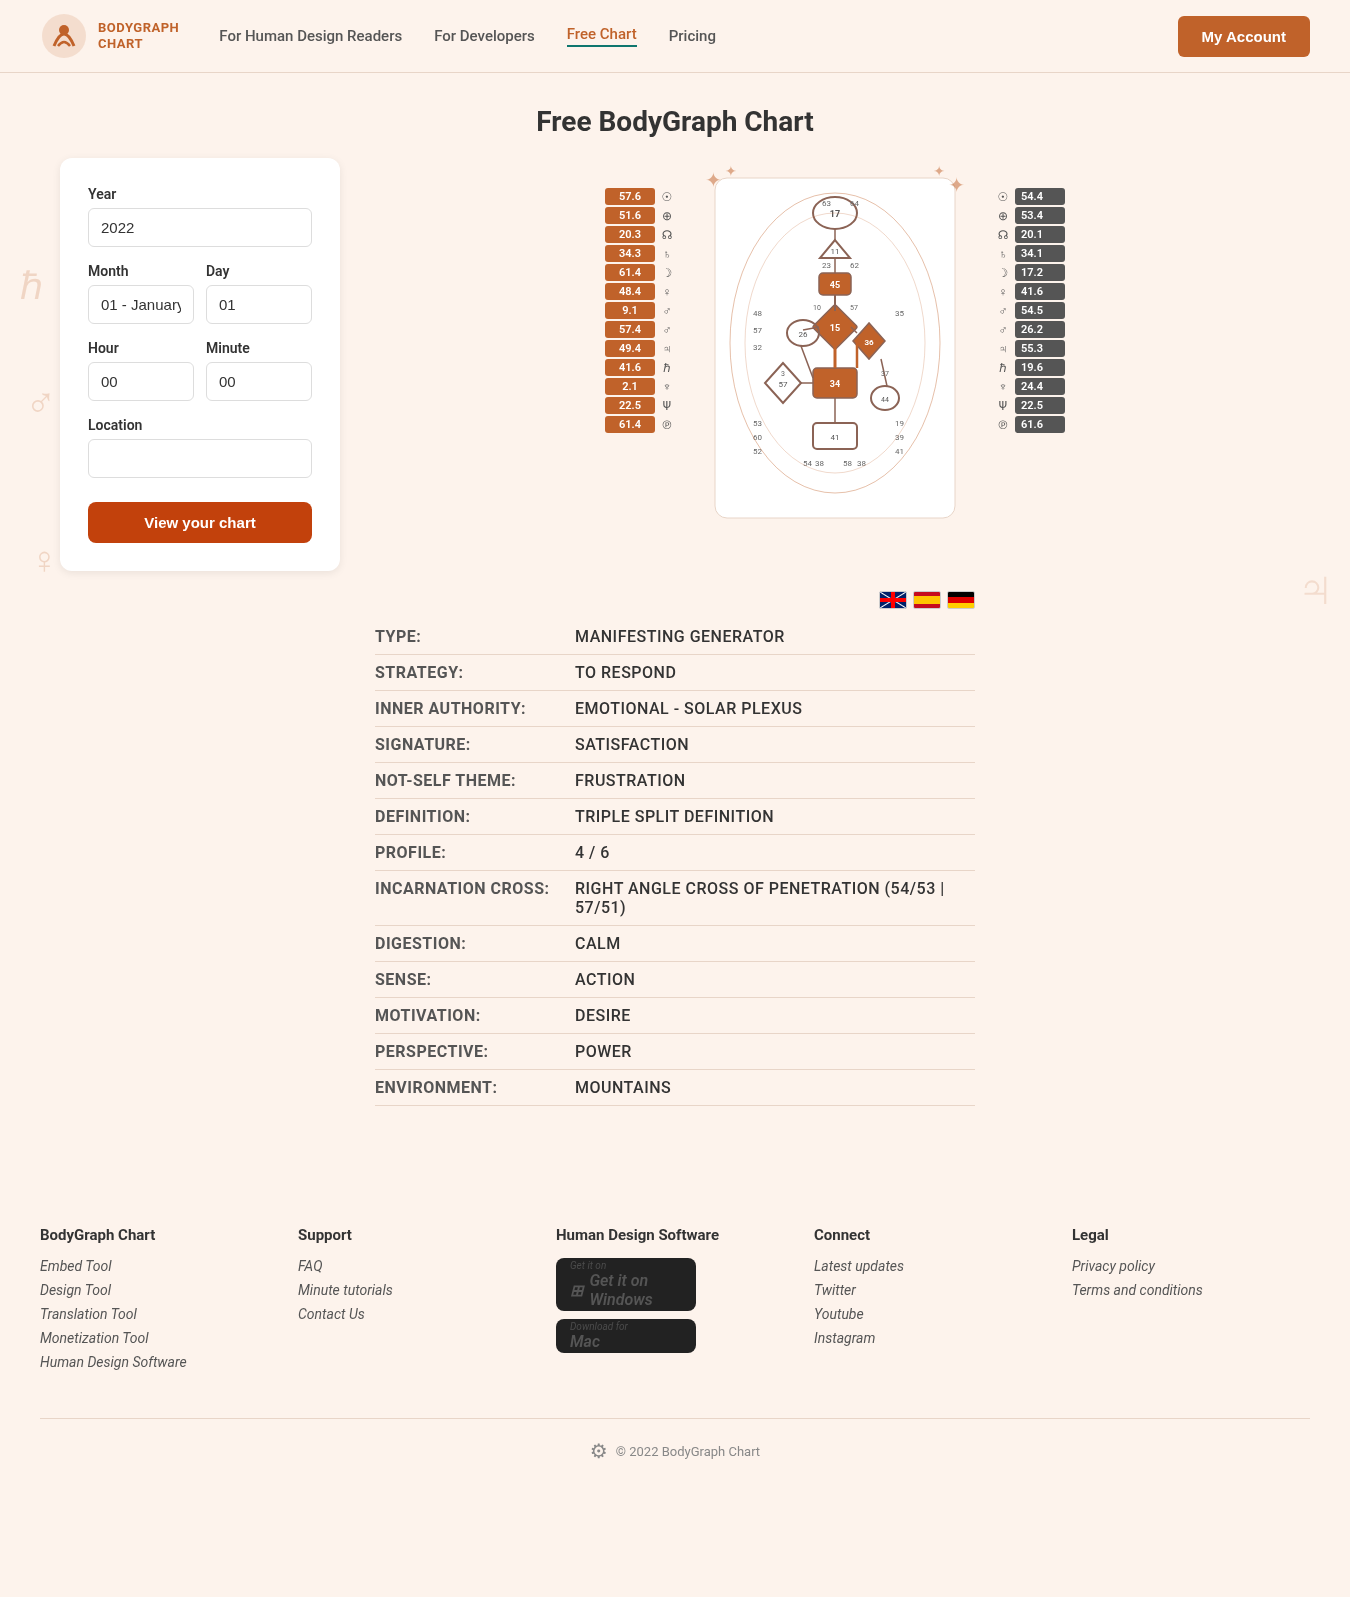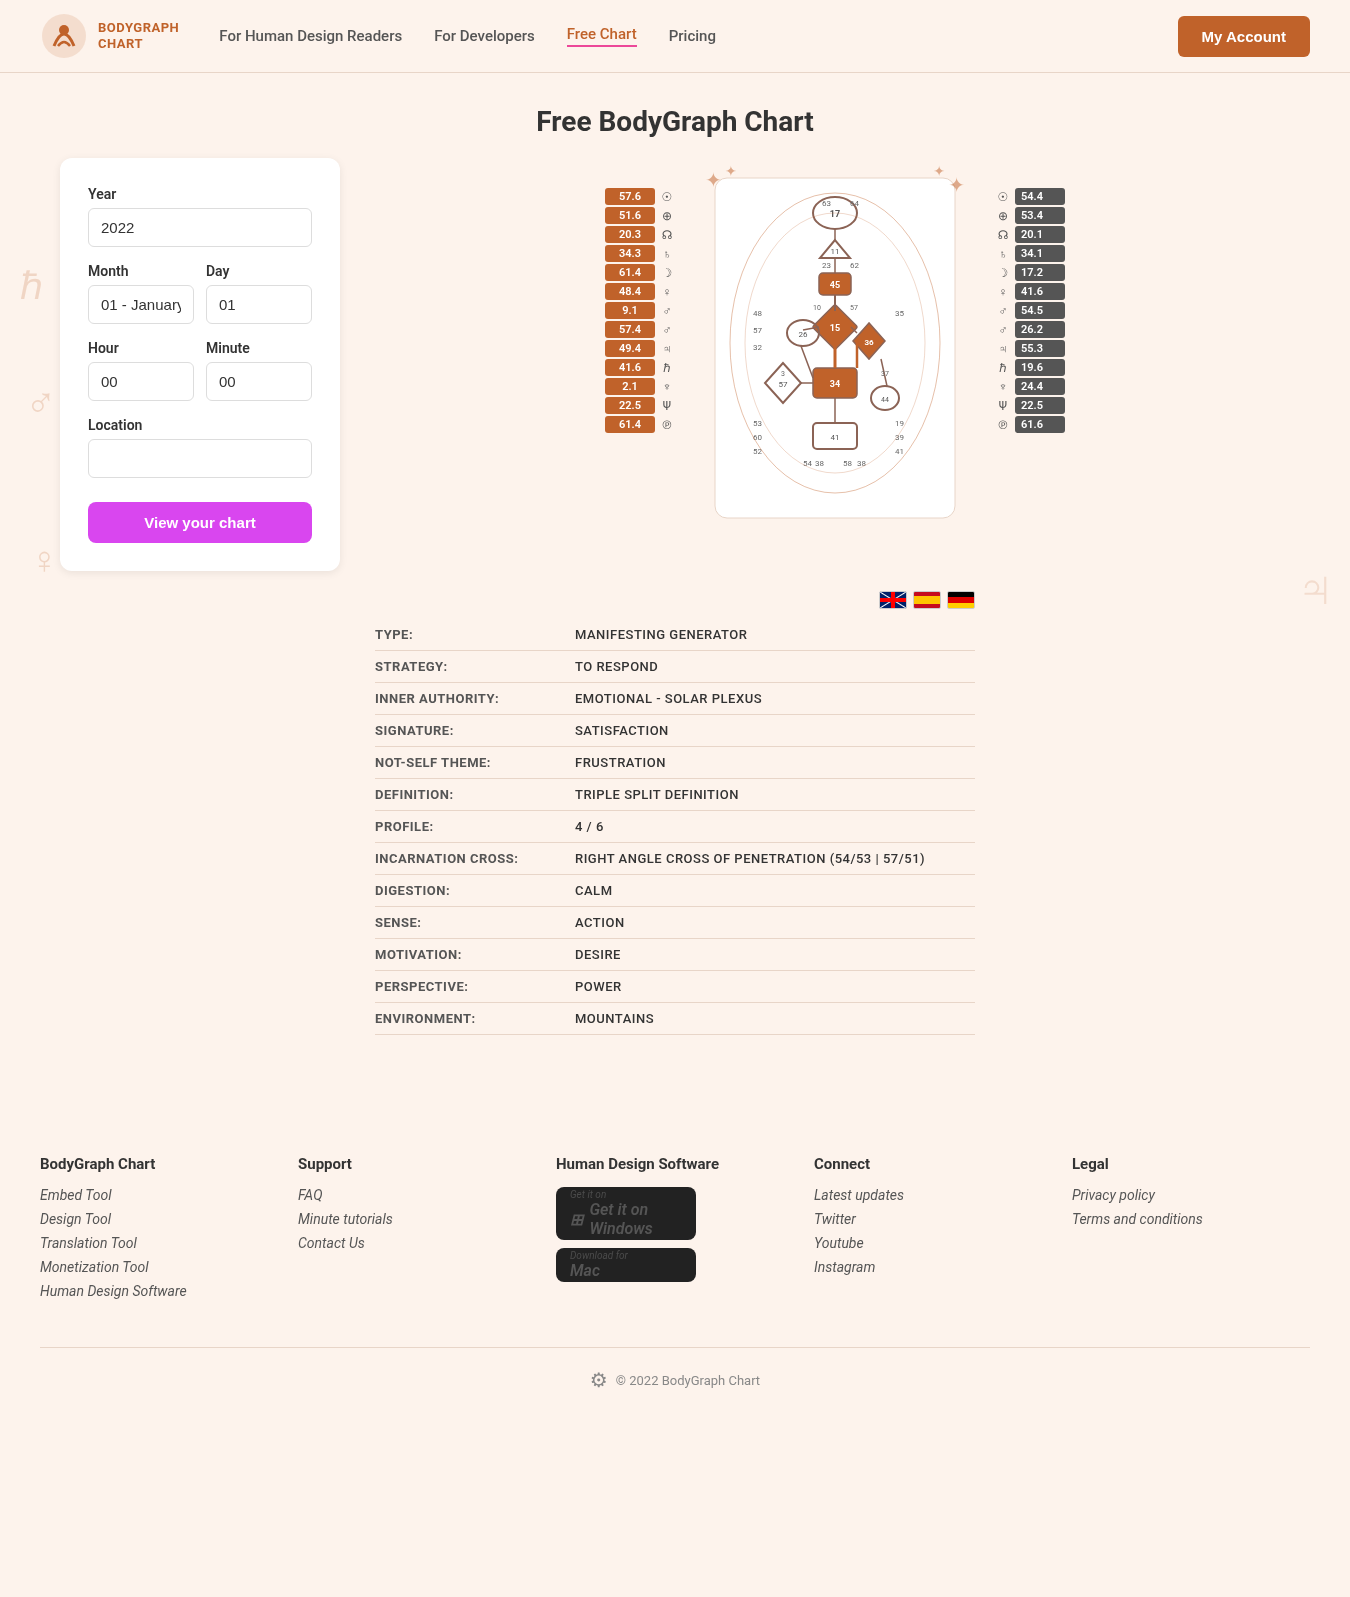--- a/index.html
+++ b/index.html
@@ -46,21 +46,21 @@
       flex: 1;
     }
     nav a {
       text-decoration: none;
       color: #555;
       font-size: 15px;
       font-weight: 500;
     }
     nav a.active {
       color: #c0622a;
-      border-bottom: 2px solid #ec4899;
+      border-bottom: 2px solid #0f766e;
       padding-bottom: 2px;
     }
     .my-account-btn {
       background: #c0622a;
       color: white;
       border: none;
       padding: 12px 24px;
       border-radius: 6px;
       font-size: 15px;
       font-weight: 600;
@@ -114,21 +114,21 @@
     }
     .form-row {
       display: flex;
       gap: 12px;
     }
     .form-row .form-group {
       flex: 1;
     }
     .view-chart-btn {
       width: 100%;
-      background: #d946ef;
+      background: #c2410c;
       color: white;
       border: none;
       padding: 12px;
       border-radius: 8px;
       font-size: 15px;
       font-weight: 600;
       cursor: pointer;
       margin-top: 8px;
     }
 
@@ -237,21 +237,21 @@
     .flag {
       width: 28px;
       height: 18px;
       border-radius: 2px;
       cursor: pointer;
     }
     .info-row {
       display: flex;
       padding: 8px 0;
       border-bottom: 1px solid #e8d5c8;
-      font-size: 13px;
+      font-size: 16px;
     }
     .info-label {
       font-weight: 700;
       color: #555;
       width: 200px;
       min-width: 200px;
       letter-spacing: 0.5px;
     }
     .info-value {
       color: #333;

